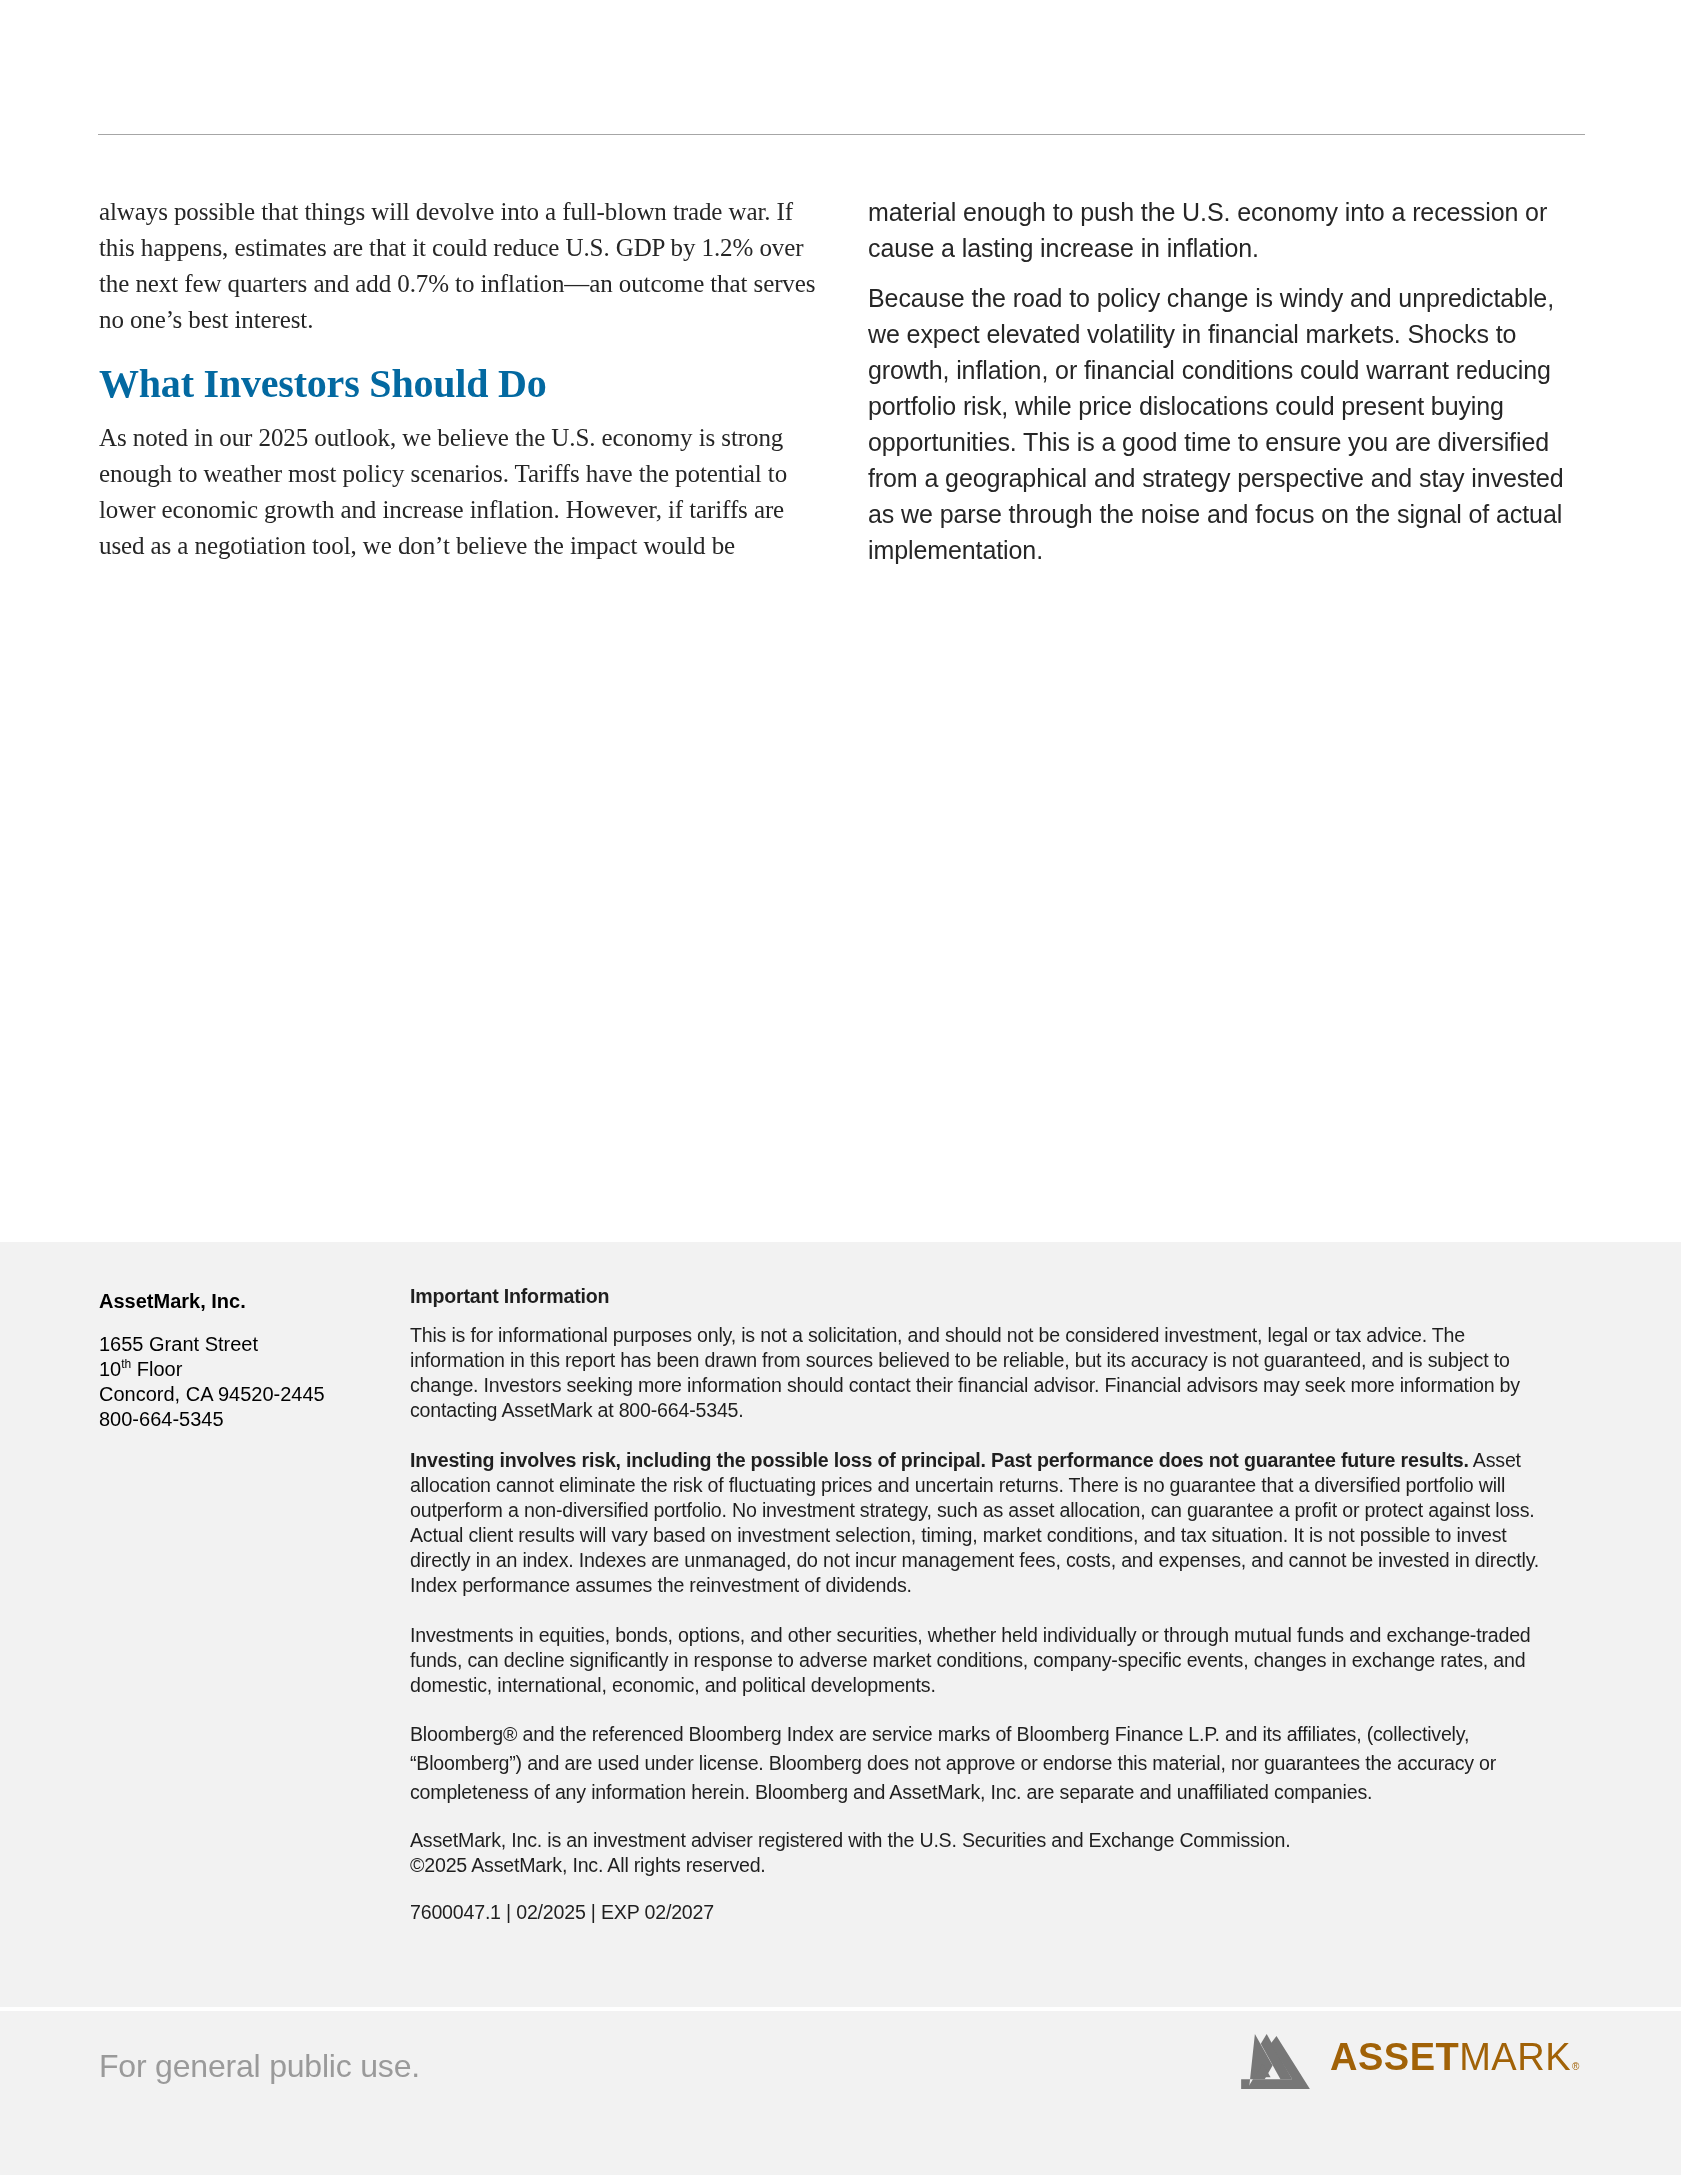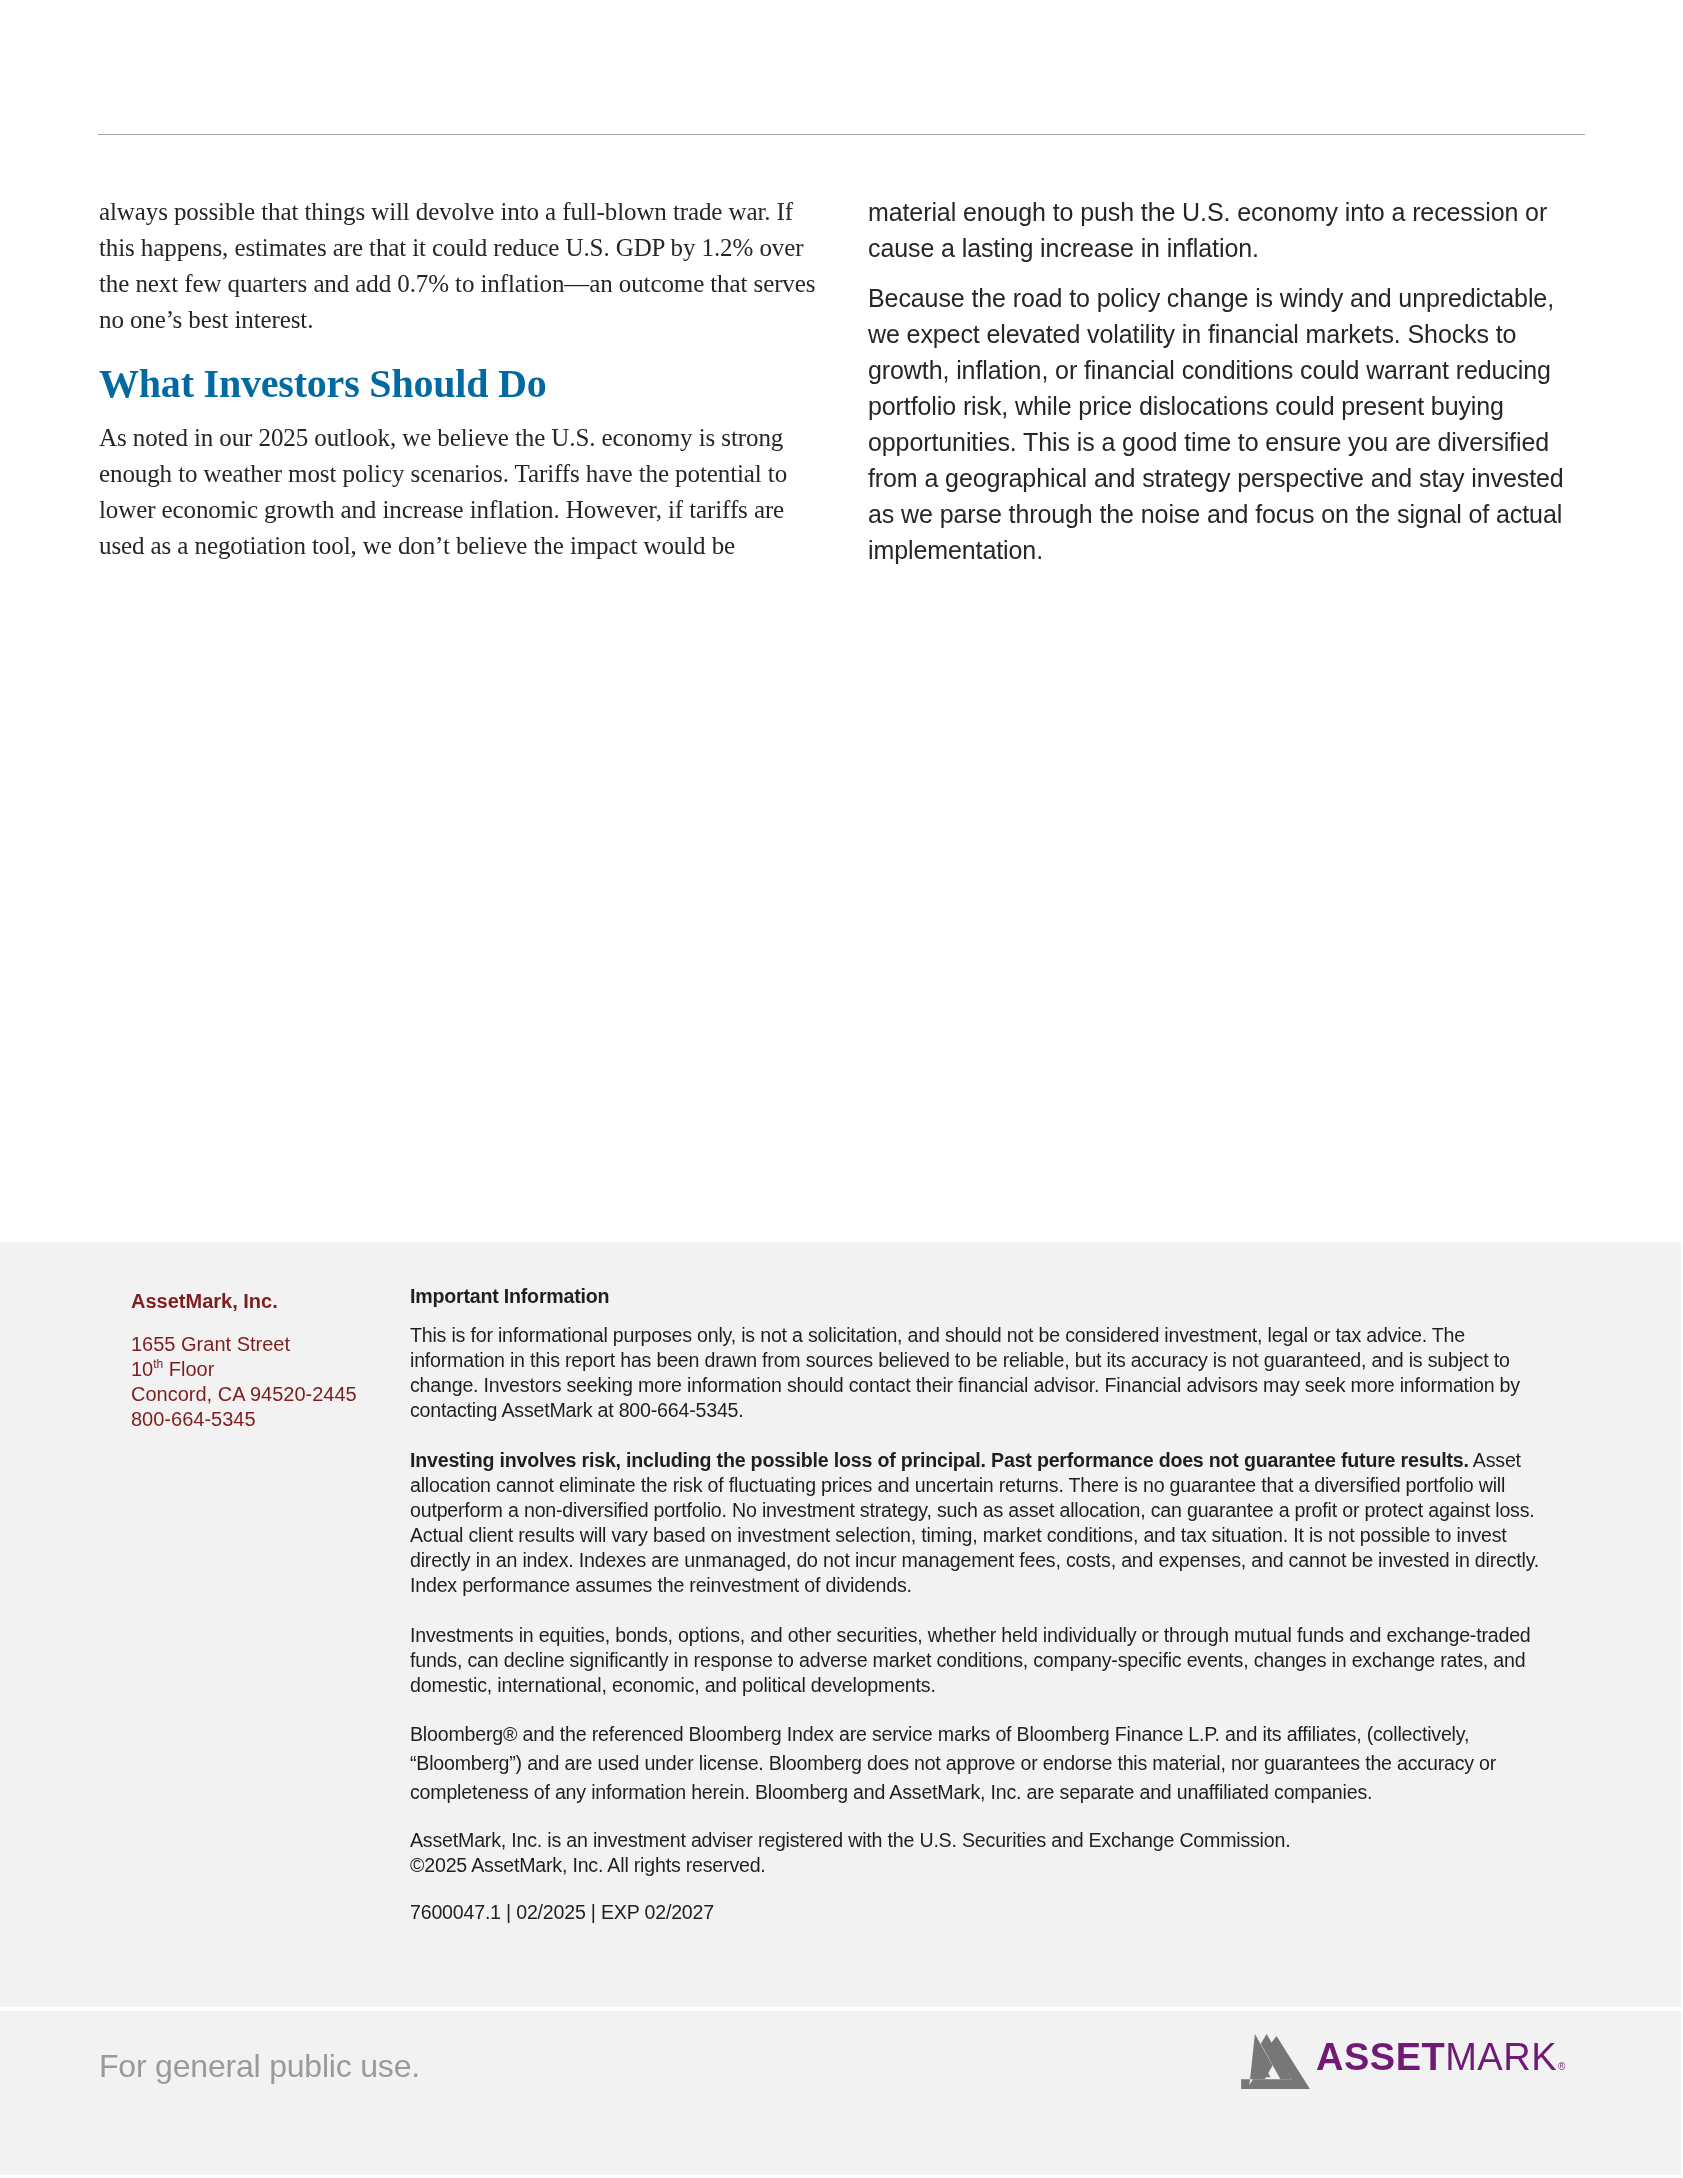--- a/index.html
+++ b/index.html
@@ -12,36 +12,36 @@
   .col-left { left: 99px; width: 718px; font-family: Liberation Serif, serif; }
   .col-right { left: 868px; width: 723px; }
   .col p { margin: 0; }
   .col p + p { margin-top: 14px; }
 
   .section-heading { font-size: 40px; line-height: 48px; font-weight: bold; color: #0369a1; margin: 22px 0 12px 0; letter-spacing: -0.2px; }
 
   .disclosure-band { position: absolute; left: 0; top: 1242px; width: 1681px; height: 765px; background: #f2f2f2; }
   .footer-band { position: absolute; left: 0; top: 2011px; width: 1681px; height: 164px; background: #f2f2f2; }
 
-  .company-block { position: absolute; left: 99px; top: 1289px; width: 297px; font-size: 20px; line-height: 25px; color: #7f1d1d; margin-left: 32px; }
+  .company-block { position: absolute; left: 99px; top: 1289px; width: 297px; font-size: 20px; line-height: 25px; color: #000000; }
   .company-name { font-weight: bold; margin-bottom: 18px; }
   .company-block sup { font-size: 12px; vertical-align: top; line-height: 14px; }
 
   .info-block { position: absolute; left: 410px; top: 1284px; width: 1153px; font-size: 19.6px; line-height: 25px; color: #1f1f1f; letter-spacing: -0.2px; }
   .info-heading { font-weight: bold; margin-bottom: 14px; }
   .info-block p { margin: 0 0 25px 0; }
   .info-block p.loose { line-height: 29px; margin-bottom: 21px; }
   .info-block p.tight { margin-bottom: 22px; }
   .info-block b { font-weight: bold; }
 
   .public-use { position: absolute; left: 99px; top: 2048px; font-size: 32px; color: #9a9a9a; letter-spacing: -0.2px; }
 
   .logo { position: absolute; left: 1241px; top: 2034px; width: 348px; height: 55px; display: flex; align-items: center; }
   .logo svg { width: 71px; height: 55px; flex: 0 0 auto; }
-  .logo-text { margin-left: 4px; font-size: 38px; color: #701a75; letter-spacing: 0.5px; line-height: 40px; white-space: nowrap; }
+  .logo-text { margin-left: 18px; font-size: 38px; color: #a16207; letter-spacing: 0.5px; line-height: 40px; white-space: nowrap; }
   .logo-text .bold-part { font-weight: bold; }
   .logo-text .reg { font-size: 10px; vertical-align: baseline; margin-left: 1px; }
 </style>
 </head>
 <body>
 
 <div class="top-rule"></div>
 
 <div class="col col-left">
   <p>always possible that things will devolve into a full-blown trade war. If this happens, estimates are that it could reduce U.S. GDP by 1.2% over the next few quarters and add 0.7% to inflation—an outcome that serves no one’s best interest.</p>

